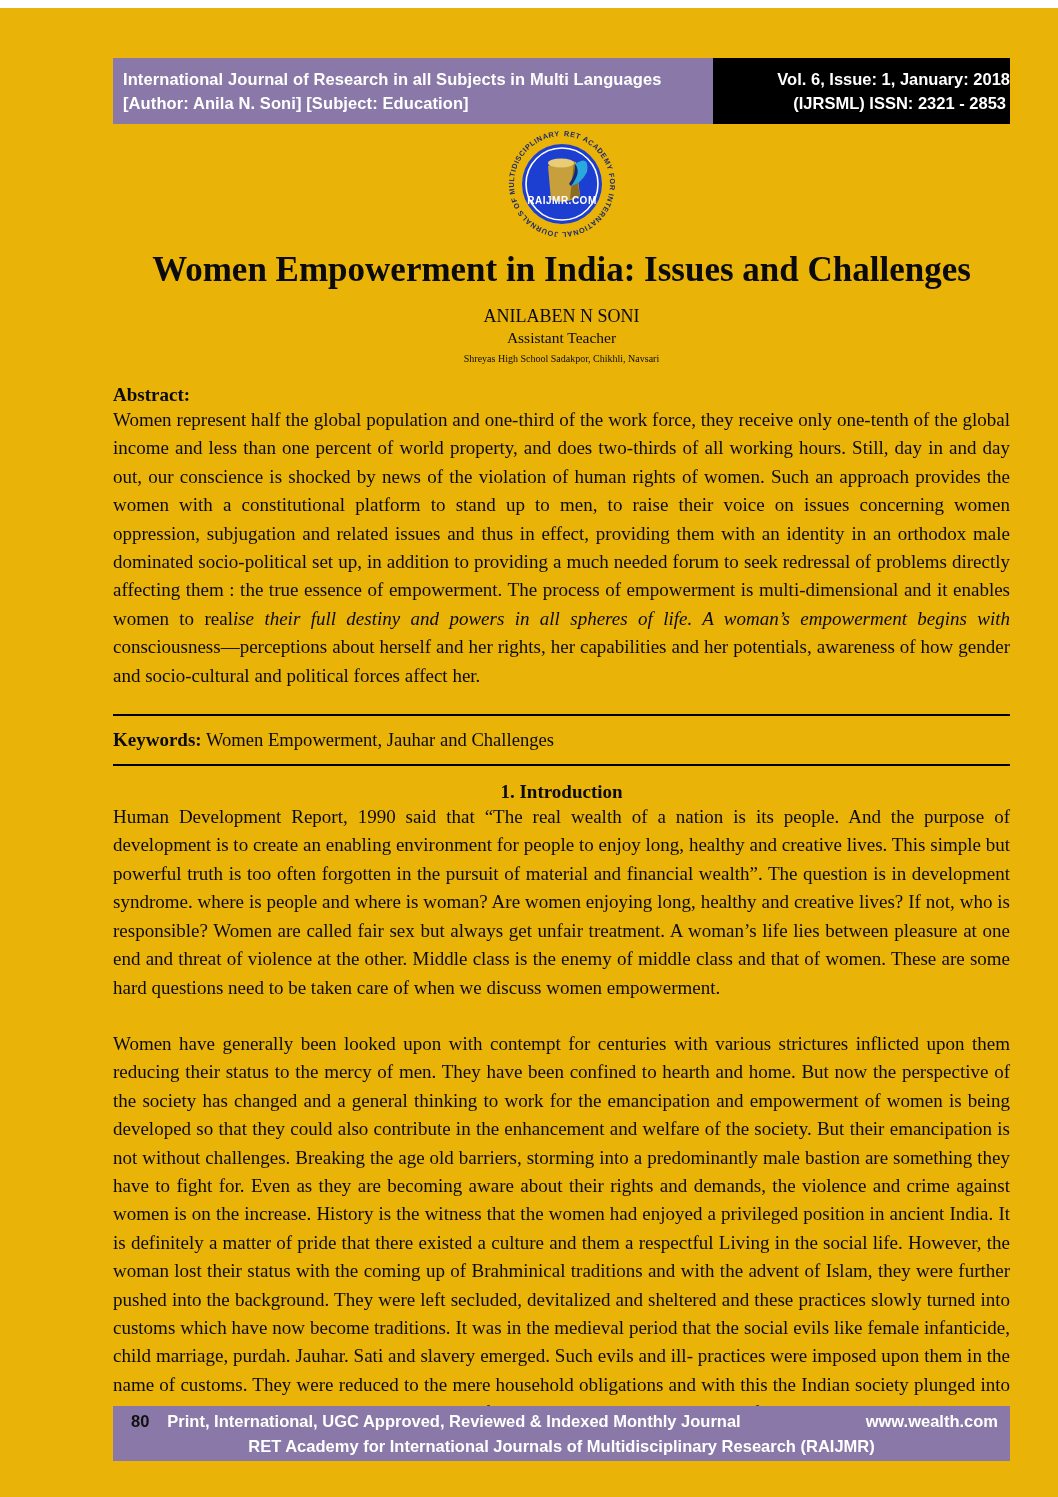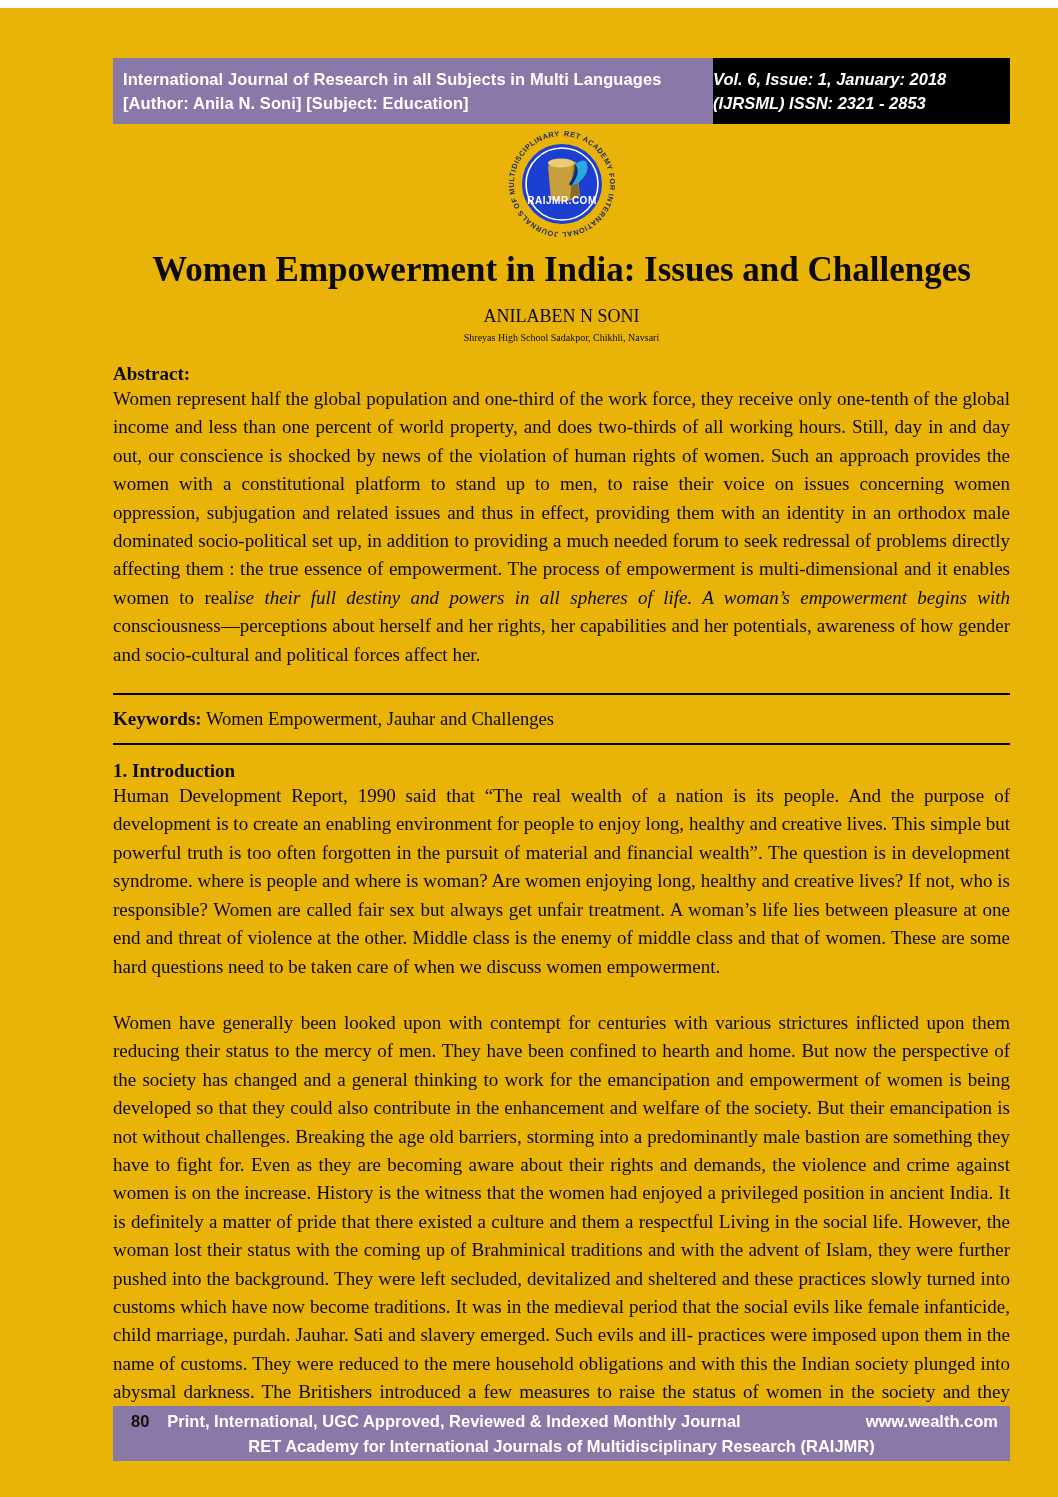--- a/index.html
+++ b/index.html
@@ -20,21 +20,21 @@
           font-family:"Liberation Sans", sans-serif; font-weight:bold; }
   .band-left {
     flex:0 0 600px; background:var(--purple);
     color:#ffffff; font-size:16.5px;
     display:flex; flex-direction:column; justify-content:center;
     padding-left:10px; gap:5px; letter-spacing:0.1px;
   }
   .band-right {
     flex:1; background:#000000; color:#ffffff; font-size:16.5px;
     display:flex; flex-direction:column; justify-content:center;
-    text-align:left; padding-right:8px; gap:5px;font-style:italic;
+    text-align:right; gap:5px;
   }
   .band-right .issn { padding-right:4px; }
 
   
   .logo-wrap { display:flex; justify-content:center; margin-top:4px; }
   .ring-text { font-family:"Liberation Sans", sans-serif; font-size:7.3px;
                font-weight:bold; fill:#1b2a6e; letter-spacing:0.6px; }
   .logo-site { font-family:"Liberation Sans", sans-serif; font-size:10px;
                font-weight:bold; fill:#ffffff; letter-spacing:0.5px; }
 
@@ -46,21 +46,21 @@
   .author-affil { font-size:10px; }
 
   
   .abstract-head { font-size:19px; font-weight:bold; margin-top:15px; }
   .para { font-size:19px; line-height:28.4px; text-align:justify; }
   .italic { font-style:italic; }
   .rule { border:none; border-top:2px solid #000; margin:0; }
   .rule-1 { margin-top:24px; }
   .keywords-line { font-size:18.6px; margin-top:13px; margin-bottom:13px; }
   .keywords-line b { font-size:19px; }
-  .intro-head { font-size:19px; font-weight:bold; margin-top:15px; }
+  .intro-head { font-size:19px; font-weight:bold; margin-top:15px;text-align:center; }
   .gap-line { height:28px; }
 
   
   .footer {
     position:absolute; left:113px; top:1398px; width:897px; height:55px;
     background:var(--purple);
     font-family:"Liberation Sans", sans-serif; font-weight:bold;
     color:#ffffff; font-size:16.5px;
     display:flex; flex-direction:column; justify-content:center; gap:6px;
   }
@@ -101,20 +101,21 @@
         <ellipse cx="95" cy="35" rx="13" ry="4.5" fill="#e8cd76"></ellipse>
         <path d="M109,36 Q124,26 121,44 Q115,56 105,58 Q112,48 109,36 Z" fill="#2aa9dd"></path>
         <path d="M109,36 Q116,44 105,58 L103,56 Q110,46 109,36 Z" fill="#132a78"></path>
         <text x="96" y="76" text-anchor="middle" class="logo-site">RAIJMR.COM</text>
       </svg>
     </div>
 
     <div class="article-title">Women Empowerment in India: Issues and Challenges</div>
     <div class="author-block">
       <div class="author-name">ANILABEN N SONI</div>
+      <div class="author-role">Assistant Teacher</div>
       <div class="author-affil">Shreyas High School Sadakpor, Chikhli, Navsari</div>
     </div>
 
     <div class="abstract-head">Abstract:</div>
     <div class="para"><span>Women represent half the global population and one-third of the work force, they receive only one-tenth of the global income and less than one percent of world property, and does two-thirds of all working hours. Still, day in and day out, our conscience is shocked by news of the violation of human rights of women. Such an approach provides the women with a constitutional platform to stand up to men, to raise their voice on issues concerning women oppression, subjugation and related issues and thus in effect, providing them with an identity in an orthodox male dominated socio-political set up, in addition to providing a much needed forum to seek redressal of problems directly affecting them : the true essence of empowerment. The process of empowerment is multi-dimensional and it enables women to real</span><span class="italic">ise their full destiny and powers in all spheres of life. A woman’s empowerment begins with</span><span> consciousness—perceptions about herself and her rights, her capabilities and her potentials, awareness of how gender and socio-cultural and political forces affect her.</span></div>
 
     <hr class="rule rule-1">
     <div class="keywords-line"><b>Keywords:</b><span> Women Empowerment, Jauhar and Challenges</span></div>
     <hr class="rule">
 

